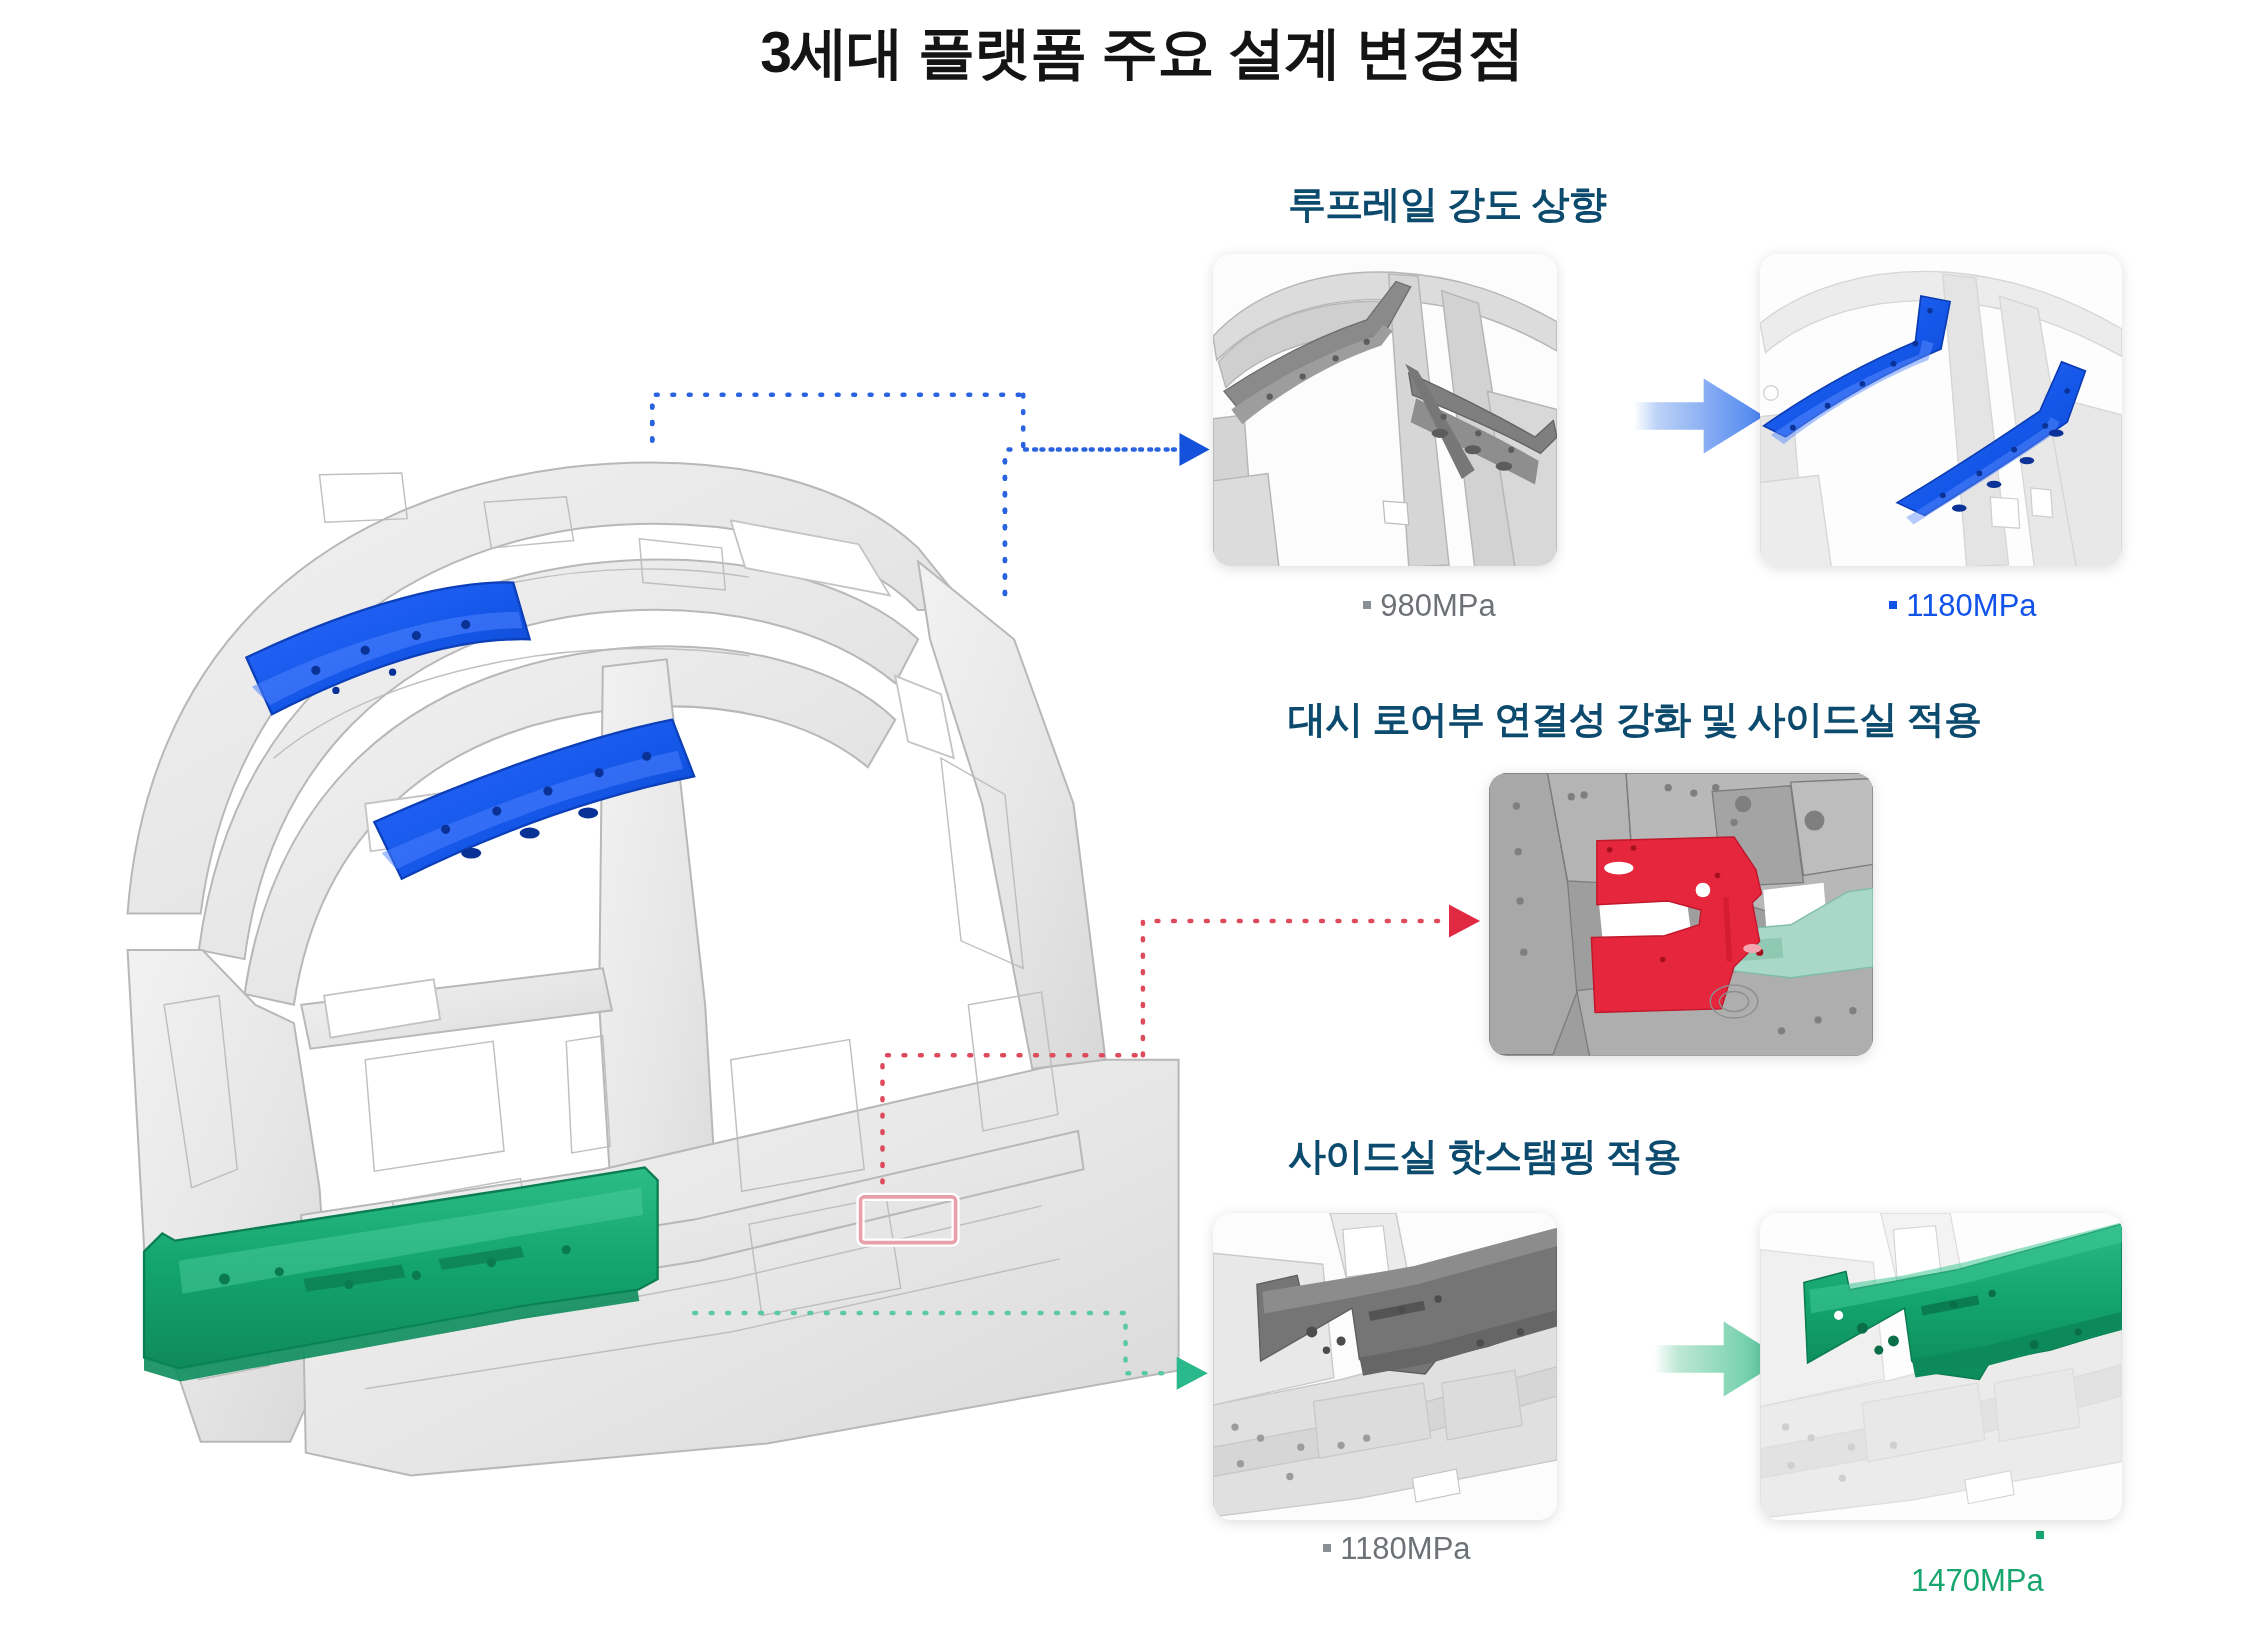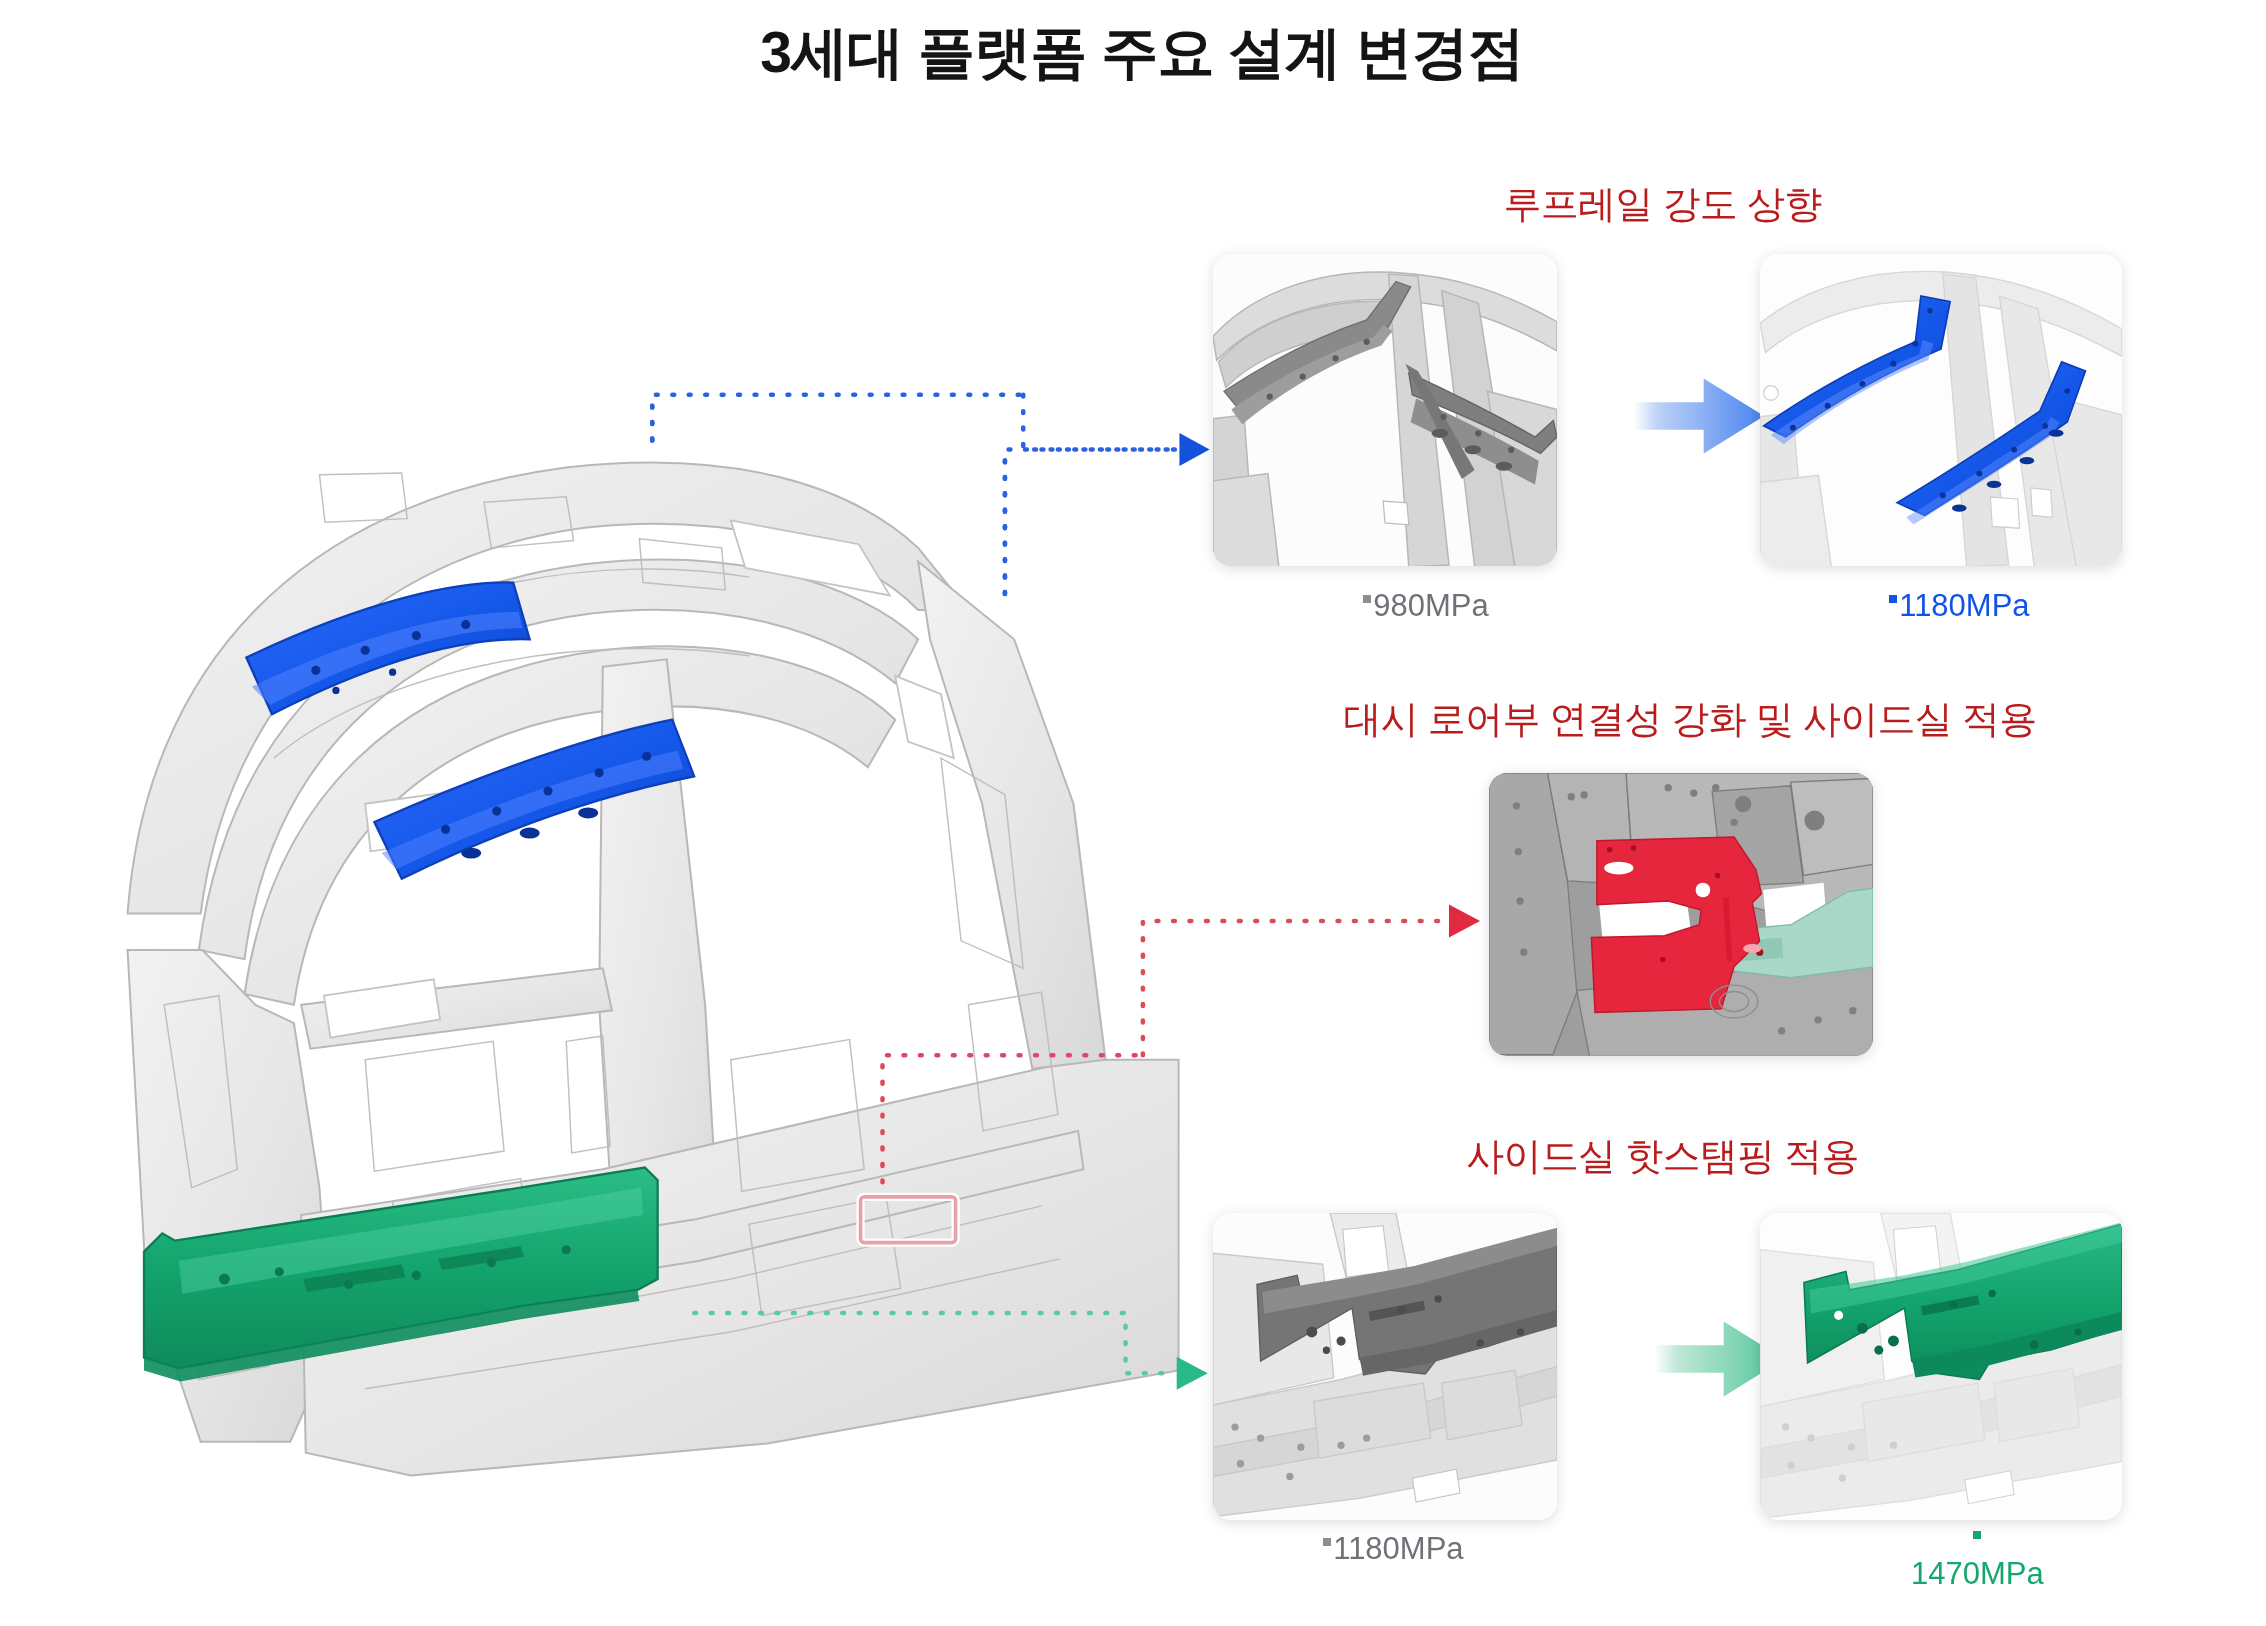--- a/index.html
+++ b/index.html
@@ -16,41 +16,40 @@
     position: absolute; top: 11px; left: 0; width: 2266px;
     text-align: center;
     font-size: 57px; font-weight: 700; color: #141414;
     letter-spacing: -0.9px;
     line-height: 82px;
   }
 
   
   .section-title {
     position: absolute;
-    text-align: center;
-    font-size: 38px; font-weight: 400; color: #b91c1c;
+    font-size: 38px; font-weight: 700; color: #0c4a6e;
     letter-spacing: -0.7px;
     white-space: nowrap;
   }
 
   
   .card {
     position: absolute;
     background: #fbfbfb;
     border-radius: 18.3px;
     box-shadow: 0 2.7px 12.8px rgba(0,0,0,0.13);
     overflow: hidden;
   }
   .card-inner { position: absolute; inset: 0; }
 
   
   .caption {
     position: absolute;
     font-size: 31px; font-weight: 500;
-    display: flex; align-items: center; gap: 2px;
+    display: flex; align-items: flex-end; gap: 9px;
     white-space: nowrap;
   }
   .caption .bullet {
     width: 8.2px; height: 8.2px; display: inline-block; flex: 0 0 auto;
     margin-bottom: 14.6px;
   }
   .cap-gray { color: #6e7276; }
   .cap-gray .bullet { background: #8a8f94; }
   .cap-blue { color: #1152e8; }
   .cap-blue .bullet { background: #1152e8; }

